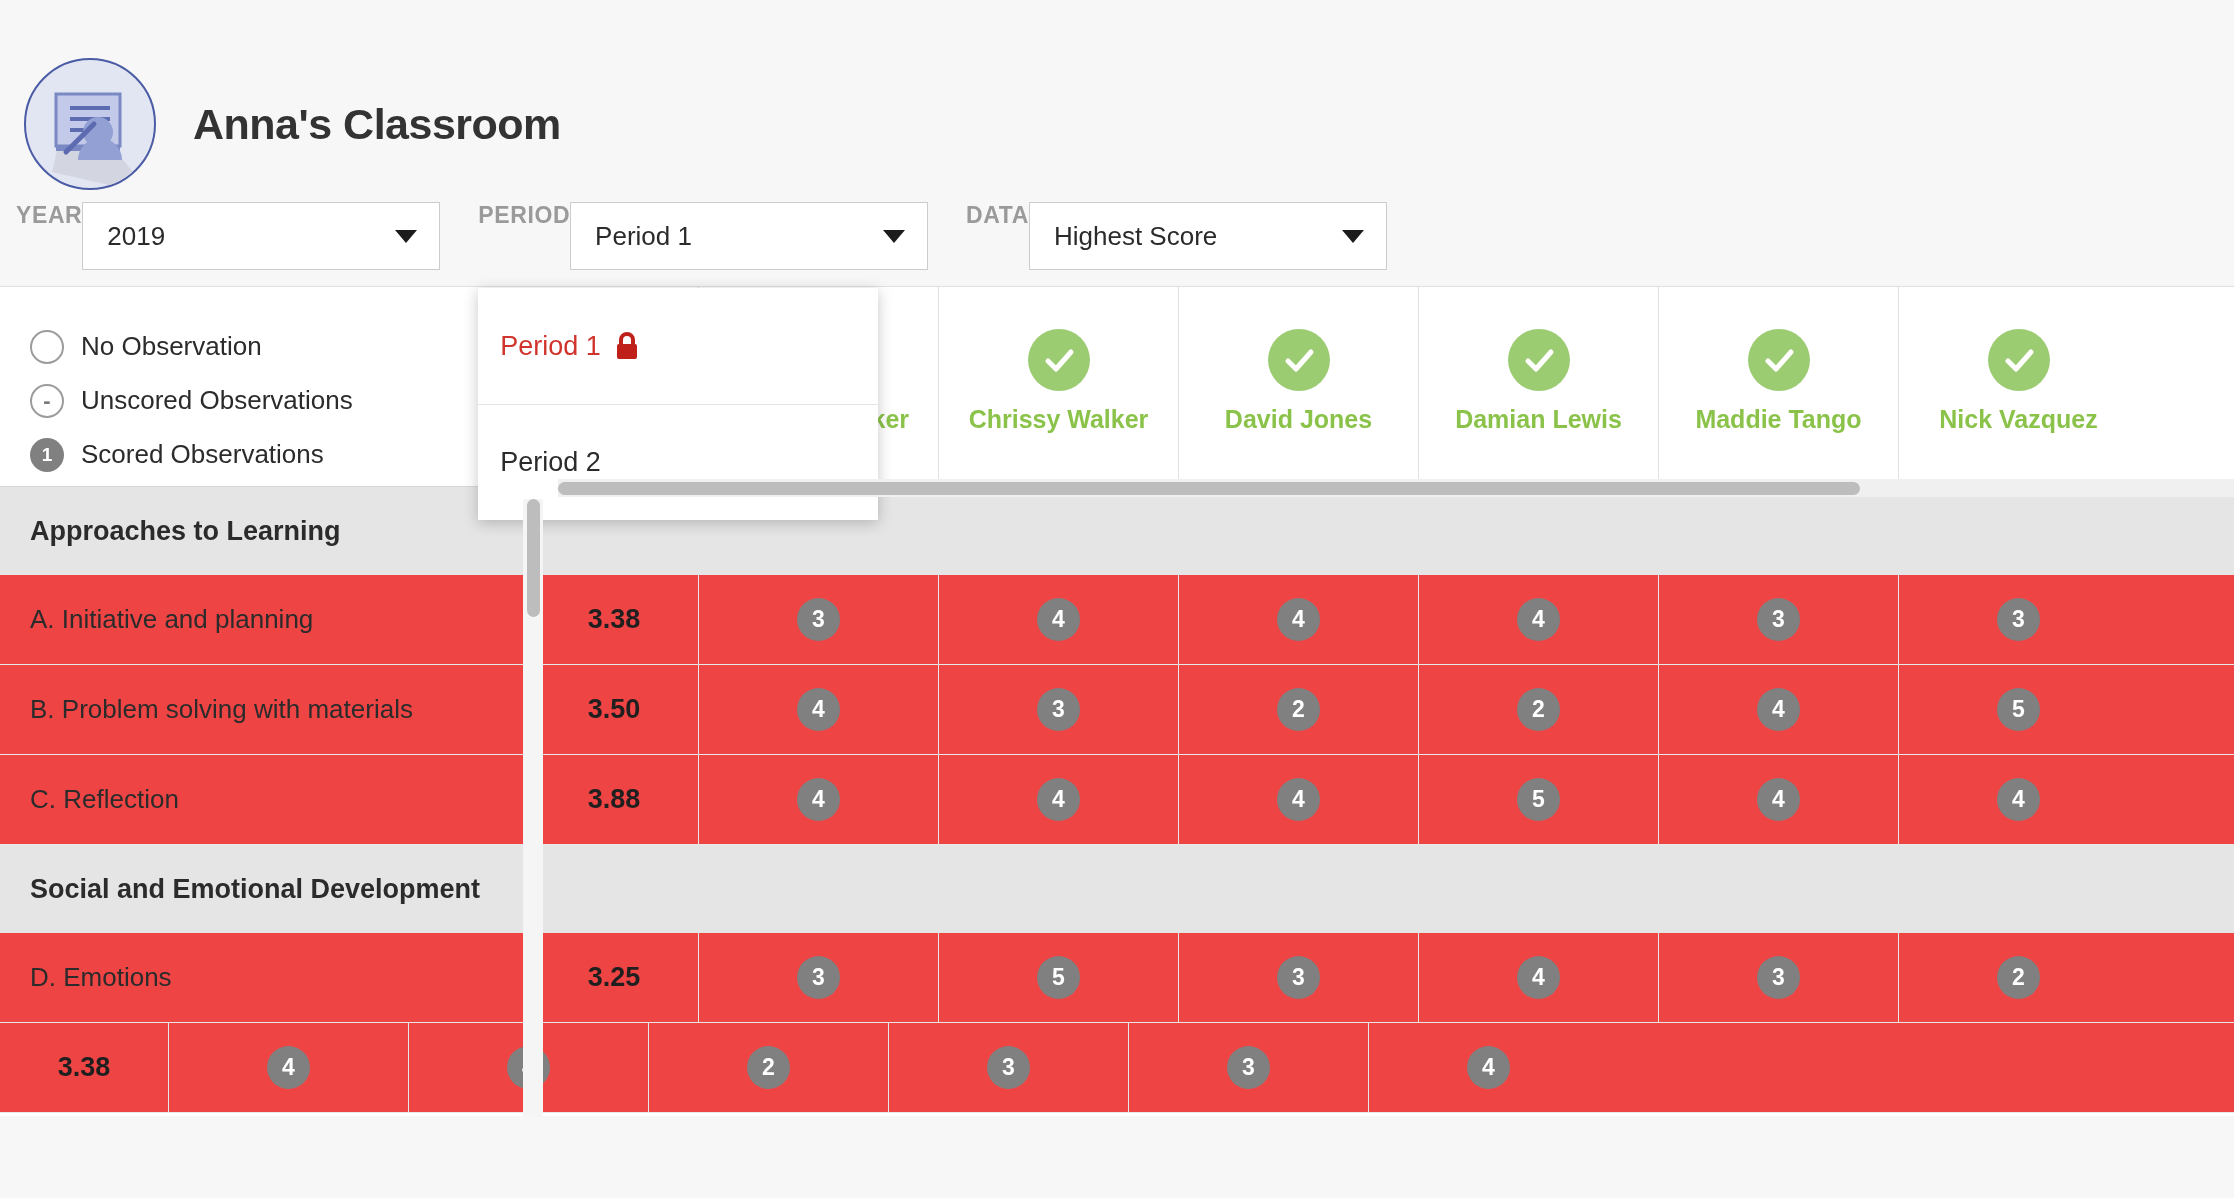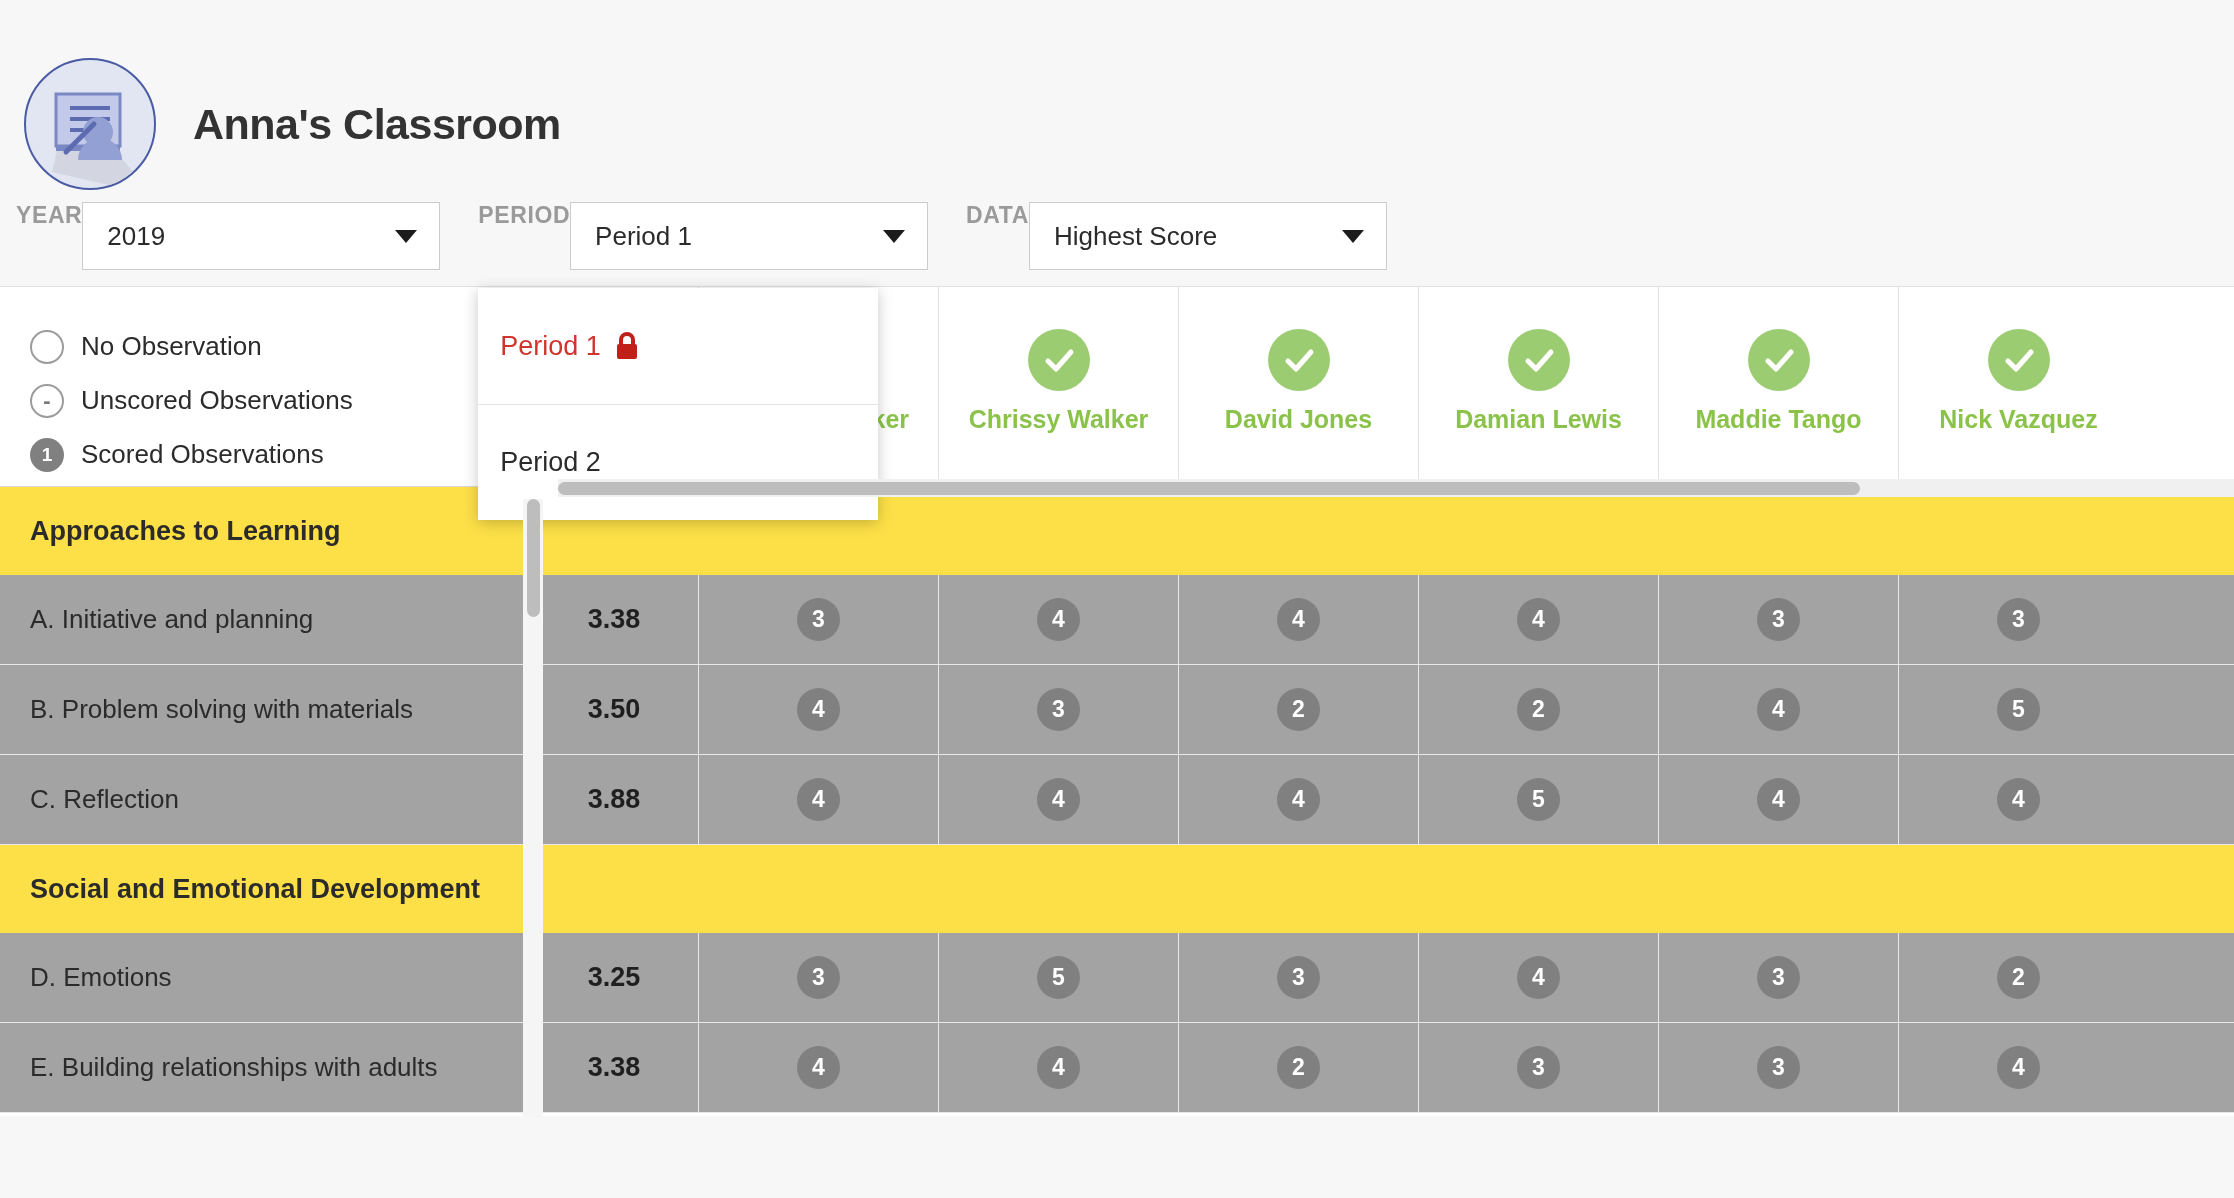--- a/index.html
+++ b/index.html
@@ -194,39 +194,39 @@
     position: absolute;
     left: 4px; top: 0;
     width: 13px; height: 118px;
     background: #bdbdbd;
     border-radius: 7px;
   }
 
   .tbody { position: relative; }
   .section-row {
     display: flex;
-    background: #fde047;
+    background: #e5e5e5;
     height: 88px;
     align-items: center;
   }
   .section-title {
     width: 530px; flex: 0 0 530px;
     padding-left: 30px;
     font-size: 27px;
     font-weight: bold;
     color: #2b2b2b;
   }
   .section-fill { flex: 1 1 auto; }
 
   .data-row {
     display: flex;
     height: 90px;
     align-items: center;
     border-bottom: 1px solid #e8e8e8;
-    background: #a3a3a3;
+    background: #ef4444;
   }
   .cell-name {
     width: 530px; flex: 0 0 530px;
     padding-left: 30px;
     font-size: 26px;
     color: #2b2b2b;
     border-right: 1px solid #e8e8e8;
     height: 100%;
     display: flex; align-items: center;
   }
@@ -483,21 +483,20 @@
           <span class="score-badge">4</span>
         </div>
         <div class="cell-score">
           <span class="score-badge">3</span>
         </div>
         <div class="cell-score">
           <span class="score-badge">2</span>
         </div>
       </div>
       <div class="data-row">
-        <div class="cell-name">E. Building relationships with adults</div>
         <div class="cell-avg">3.38</div>
         <div class="cell-score">
           <span class="score-badge">4</span>
         </div>
         <div class="cell-score">
           <span class="score-badge">4</span>
         </div>
         <div class="cell-score">
           <span class="score-badge">2</span>
         </div>

